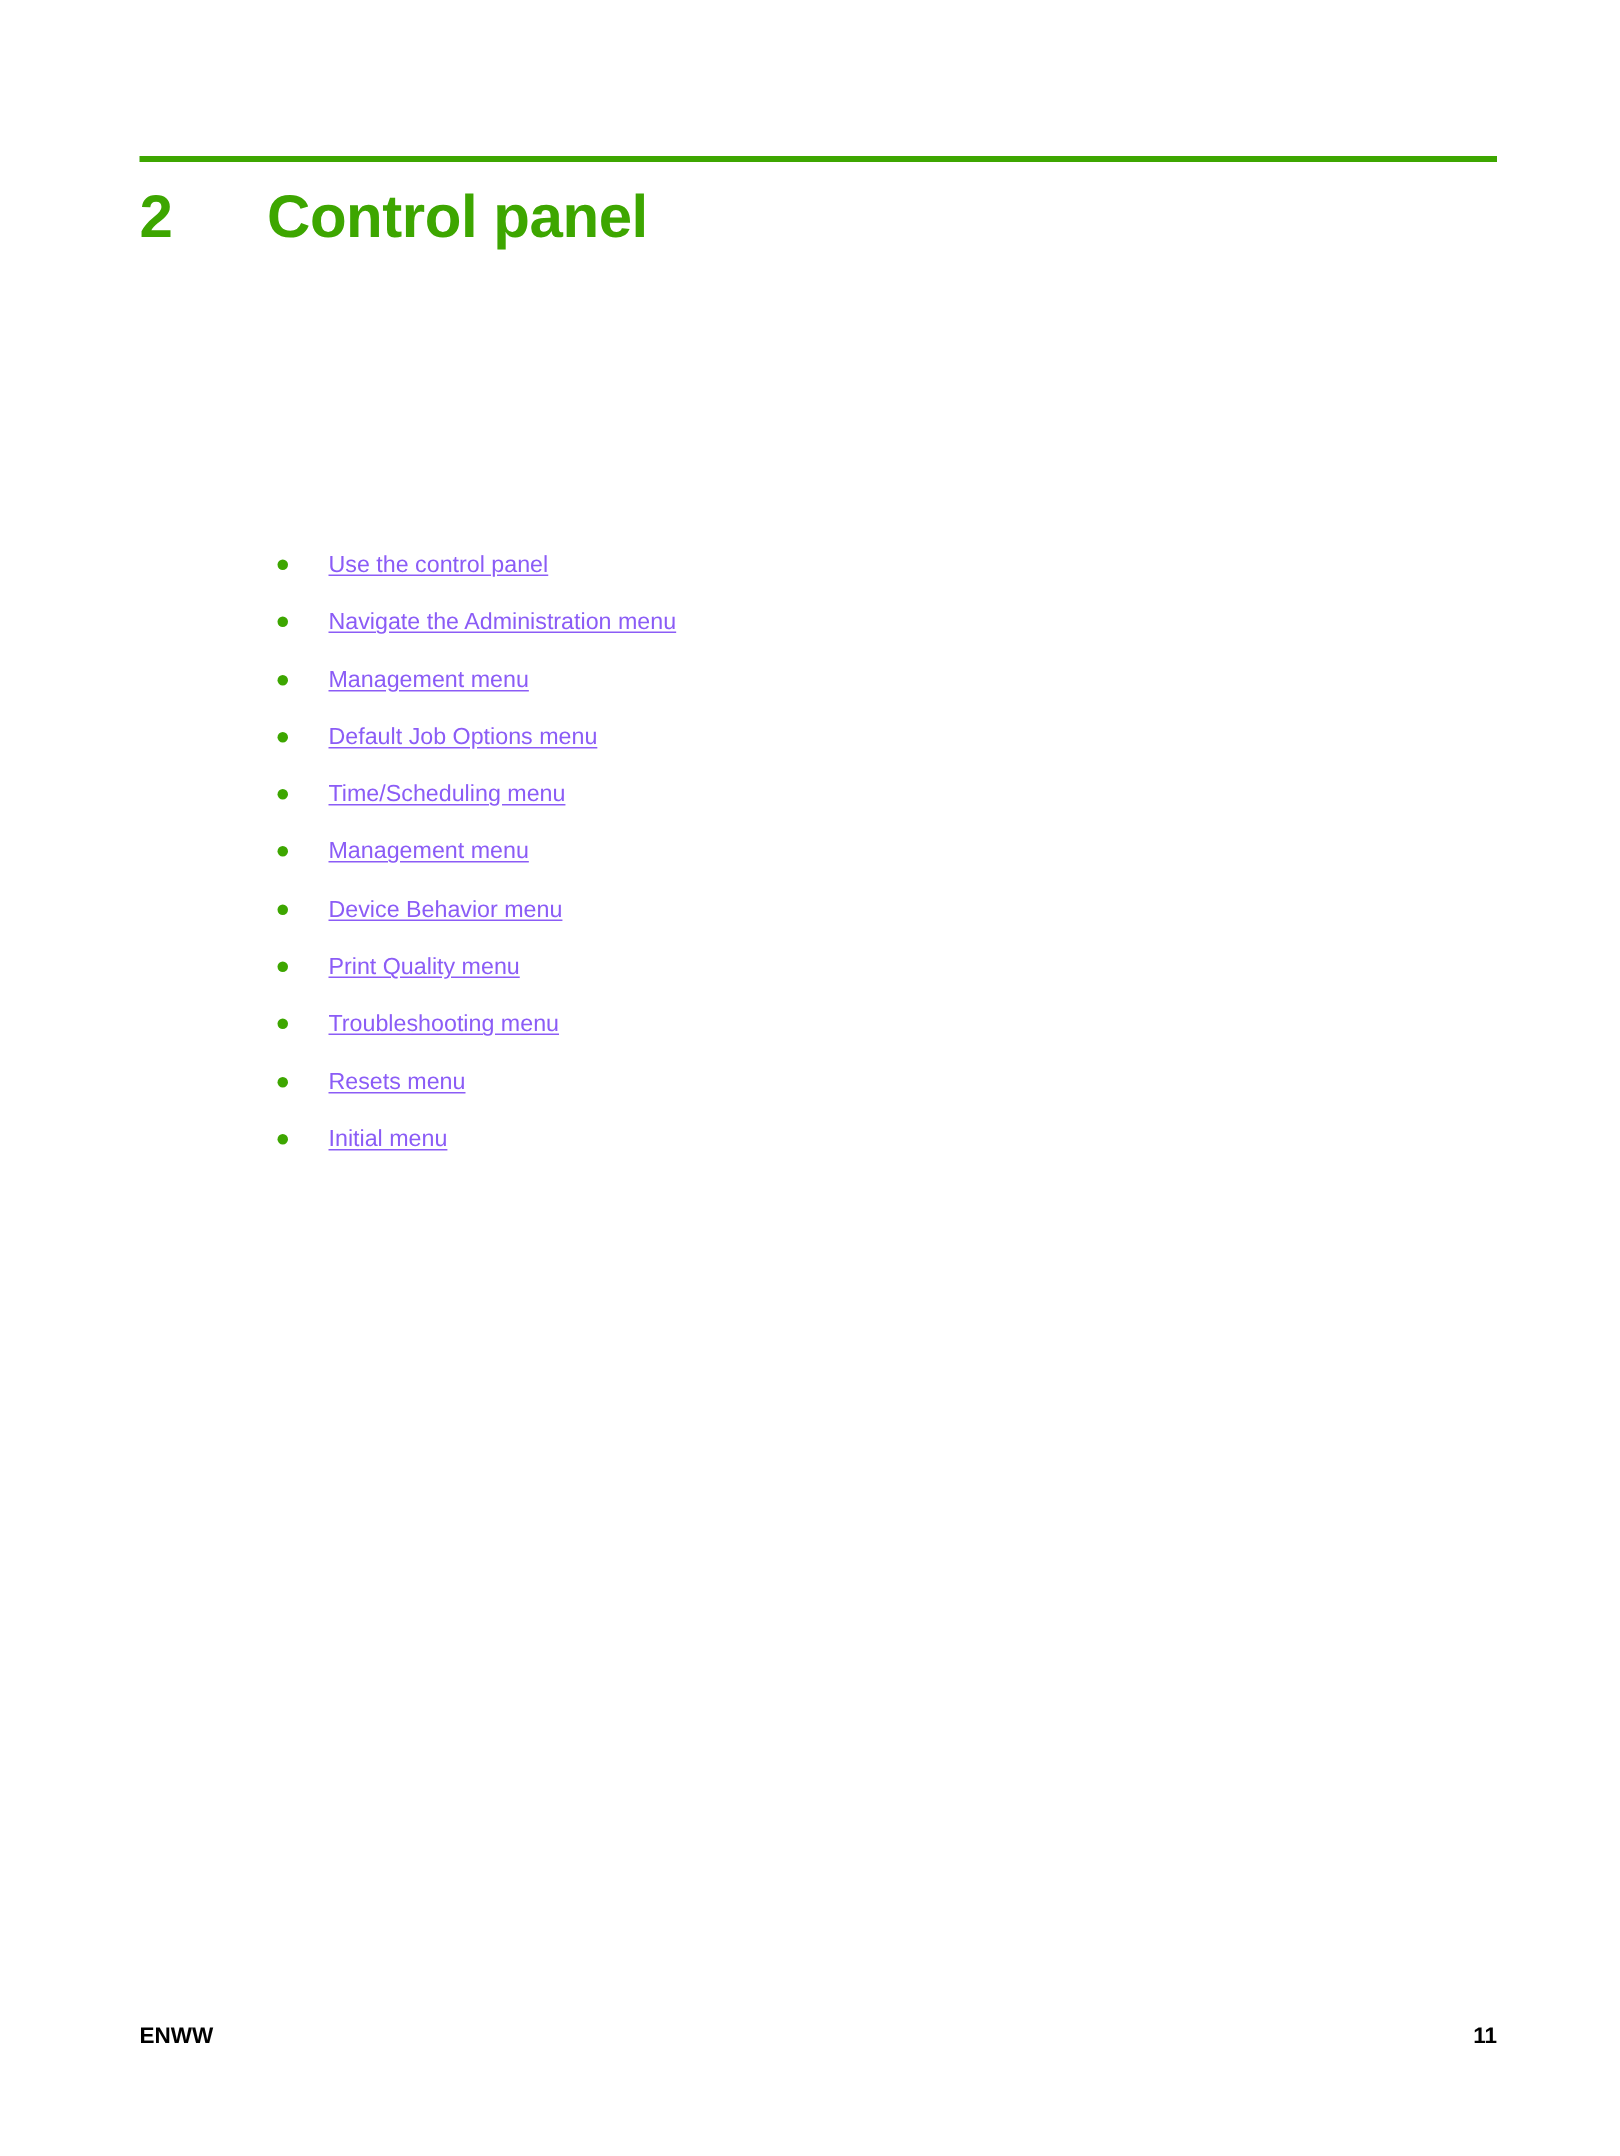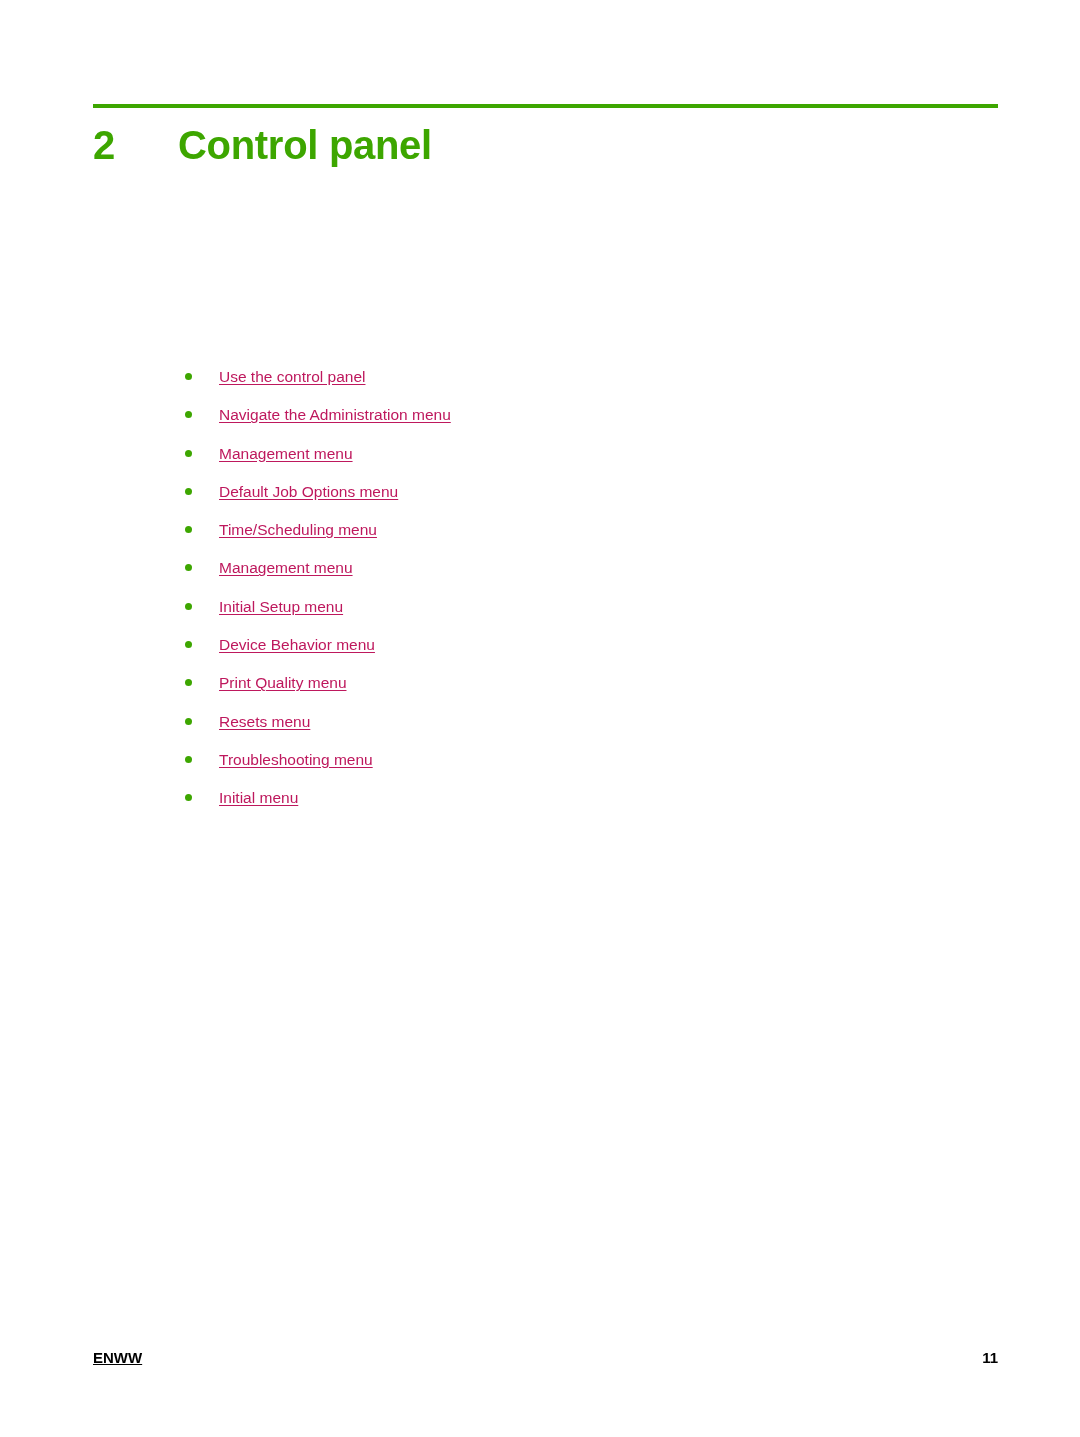--- a/index.html
+++ b/index.html
@@ -88,21 +88,21 @@
     left: 0px;
     top: 7px;
     width: 7px;
     height: 7px;
     border-radius: 50%;
     background: #3da600;
     display: block;
   }
 
   .toc-link {
-    color: #be185d;
+    color: #8b5cf6;
     font-size: 15.5px;
     line-height: 22px;
     text-decoration: underline;
     text-underline-offset: 2px;
     display: inline;
     cursor: pointer;
   }
 
   
   .footer {
@@ -112,21 +112,21 @@
     width: 905px;
     display: flex;
     justify-content: space-between;
     align-items: baseline;
     color: #000000;
     font-size: 15px;
     font-weight: bold;
     line-height: 20px;
   }
 
-  .footer-left { text-align: left; text-decoration: underline; }
+  .footer-left { text-align: left; }
   .footer-right { text-align: right; }
 </style>
 </head>
 <body>
 
 <div class="page">
 
   <div class="chapter-header">
     <div class="chapter-rule"></div>
     <h1 class="chapter-title">
@@ -155,37 +155,33 @@
     <li class="toc-item">
       <span class="toc-bullet"></span>
       <a class="toc-link">Time/Scheduling menu</a>
     </li>
     <li class="toc-item">
       <span class="toc-bullet"></span>
       <a class="toc-link">Management menu</a>
     </li>
     <li class="toc-item">
       <span class="toc-bullet"></span>
-      <a class="toc-link">Initial Setup menu</a>
-    </li>
-    <li class="toc-item">
-      <span class="toc-bullet"></span>
       <a class="toc-link">Device Behavior menu</a>
     </li>
     <li class="toc-item">
       <span class="toc-bullet"></span>
       <a class="toc-link">Print Quality menu</a>
     </li>
     <li class="toc-item">
       <span class="toc-bullet"></span>
-      <a class="toc-link">Resets menu</a>
+      <a class="toc-link">Troubleshooting menu</a>
     </li>
     <li class="toc-item">
       <span class="toc-bullet"></span>
-      <a class="toc-link">Troubleshooting menu</a>
+      <a class="toc-link">Resets menu</a>
     </li>
     <li class="toc-item">
       <span class="toc-bullet"></span>
       <a class="toc-link">Initial menu</a>
     </li>
   </ul>
 
   <div class="footer">
     <span class="footer-left">ENWW</span>
     <span class="footer-right">11</span>

